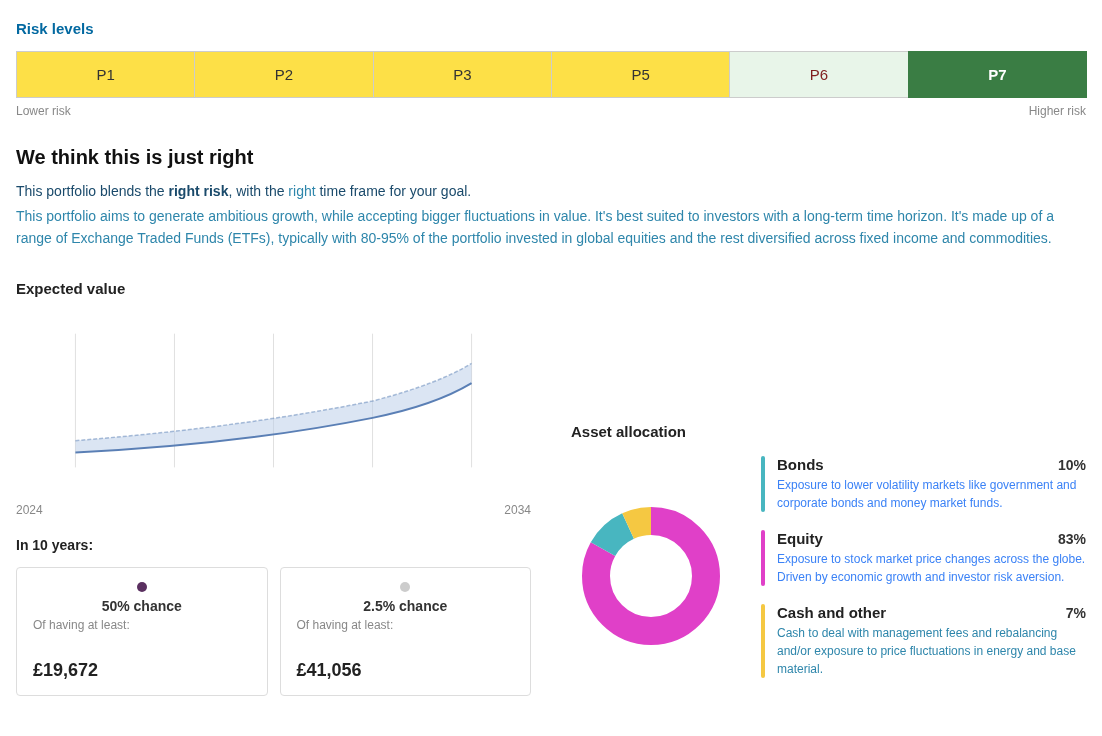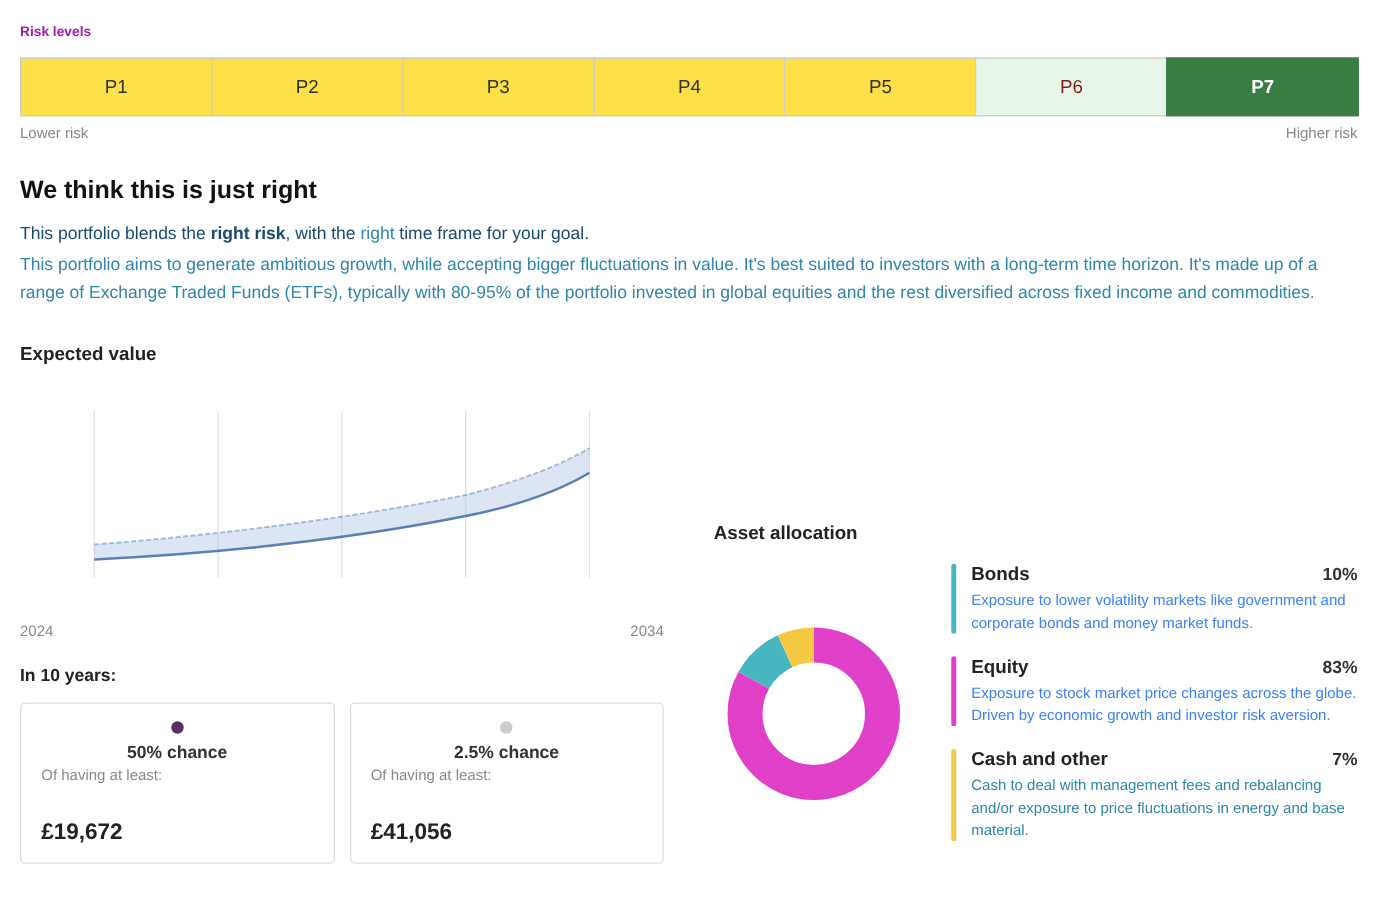--- a/index.html
+++ b/index.html
@@ -5,24 +5,24 @@
     * { box-sizing: border-box; margin: 0; padding: 0; }
     body {
       font-family: -apple-system, BlinkMacSystemFont, 'Segoe UI', Arial, sans-serif;
       background: #fff;
       color: #333;
       padding: 20px 16px;
       max-width: 1102px;
     }
 
     .risk-levels-title {
-      font-size: 11px;
+      font-size: 15px;
       font-weight: 600;
       margin-bottom: 14px;
-      color: #a21caf;
+      color: #0369a1;
     }
 
     .risk-buttons {
       display: flex;
       gap: 0;
       margin-bottom: 6px;
     }
 
     .risk-btn {
       flex: 1;
@@ -252,21 +252,20 @@
 <body>
 
 <div>
   <div class="risk-levels-title">Risk levels</div>
 
   <div class="risk-buttons">
 
     <button class="risk-btn">P1</button>
     <button class="risk-btn">P2</button>
     <button class="risk-btn">P3</button>
-    <button class="risk-btn">P4</button>
     <button class="risk-btn">P5</button>
     <button class="risk-btn active-light">P6</button>
     <button class="risk-btn active-dark">P7</button>
   </div>
 
   <div class="risk-labels">
     <span>Lower risk</span>
     <span>Higher risk</span>
   </div>
 </div>

